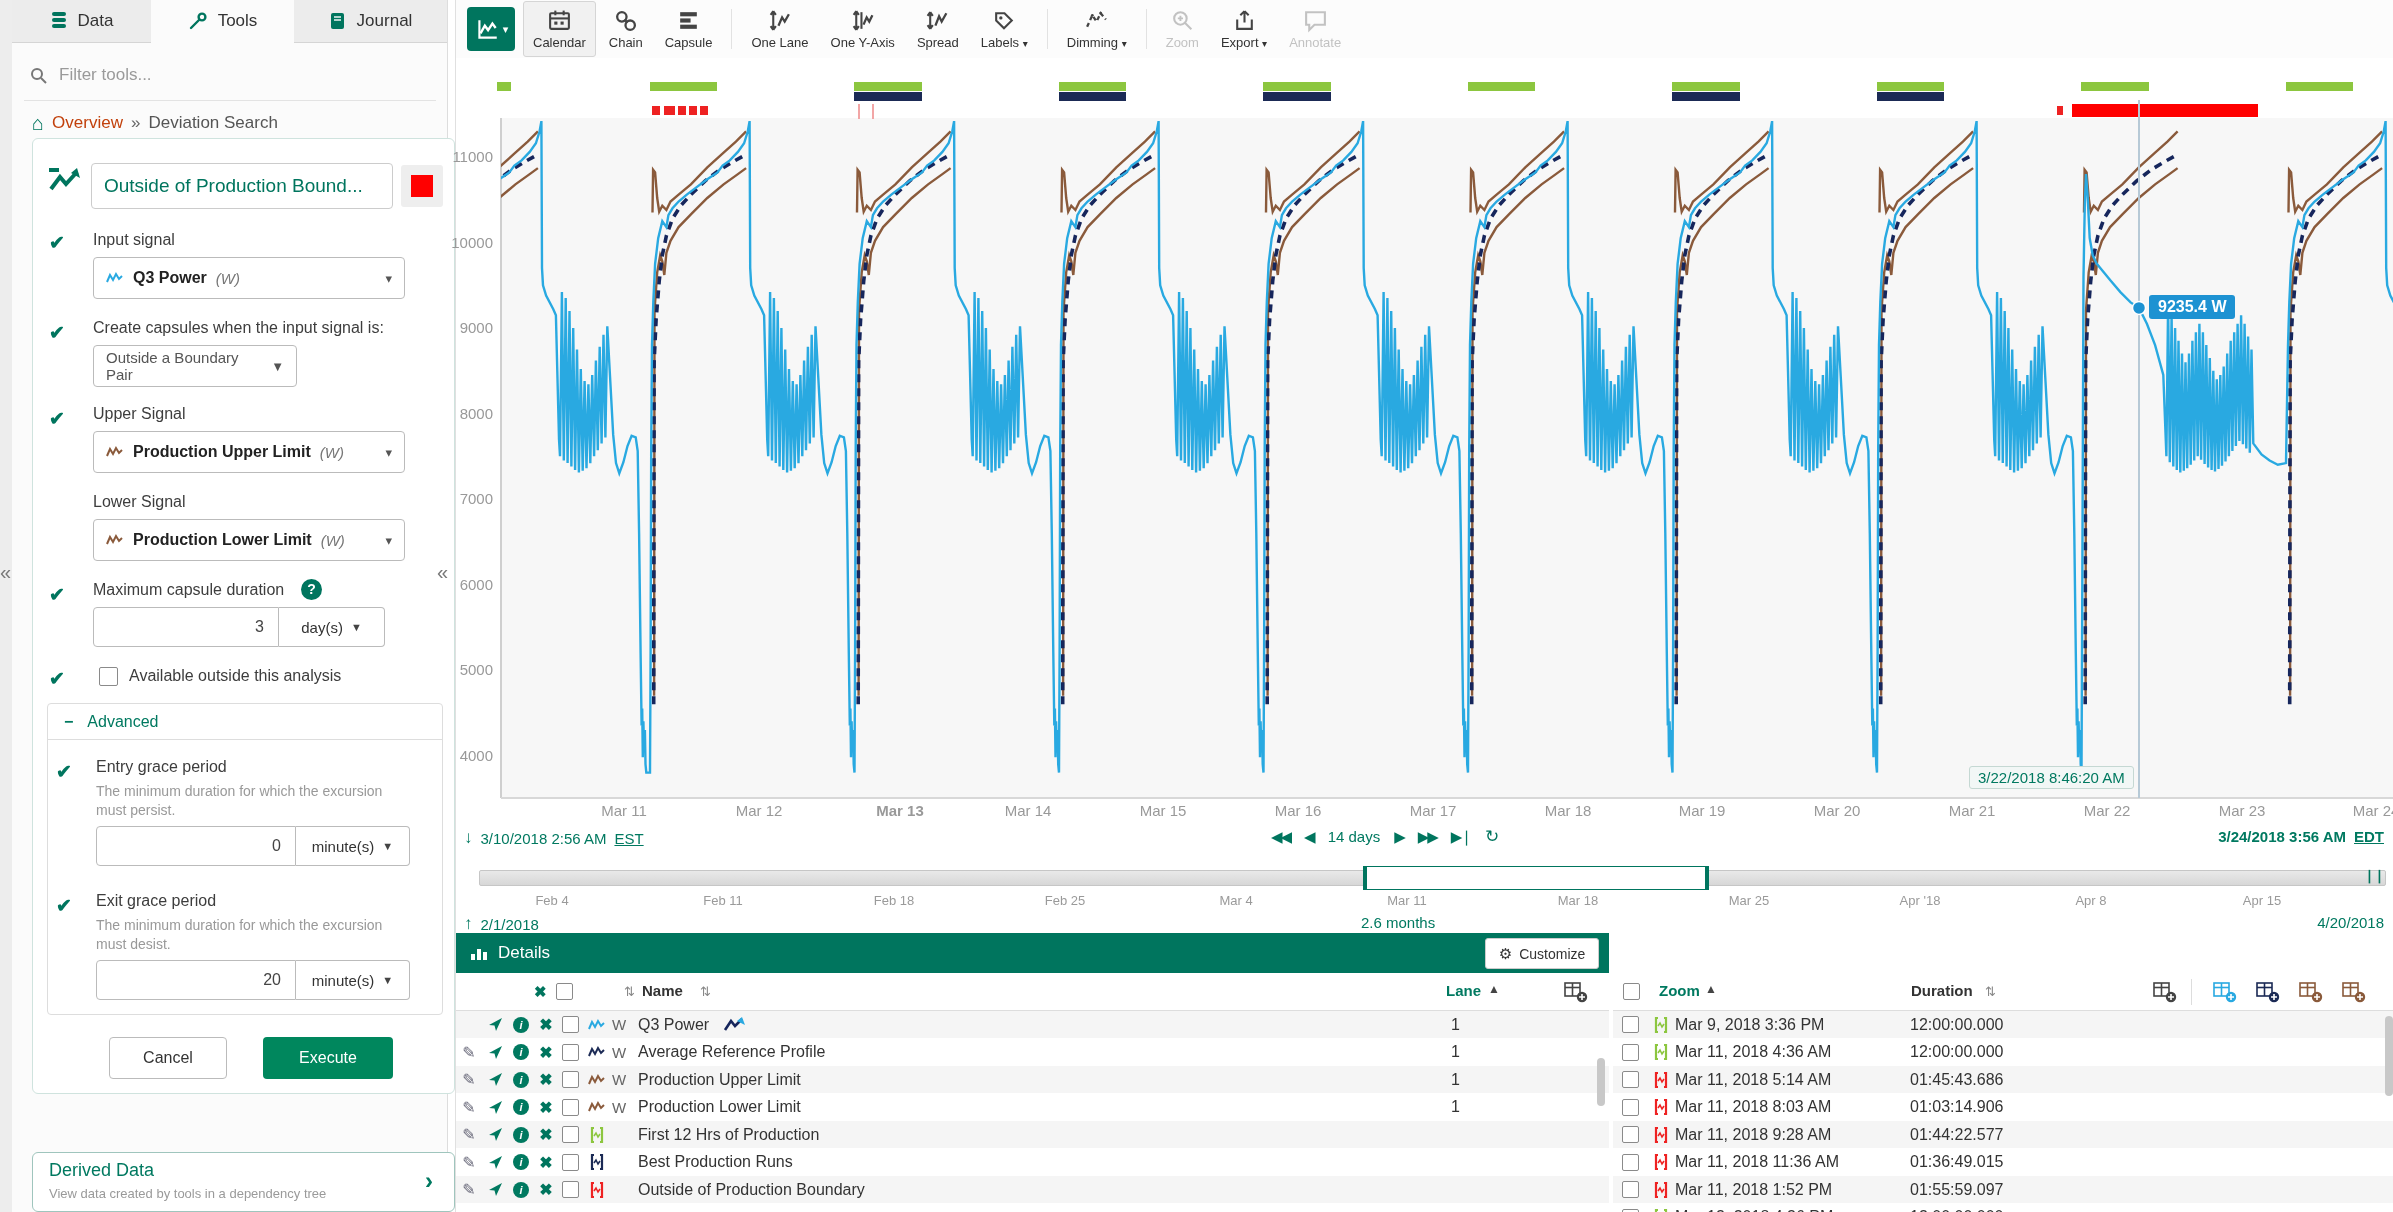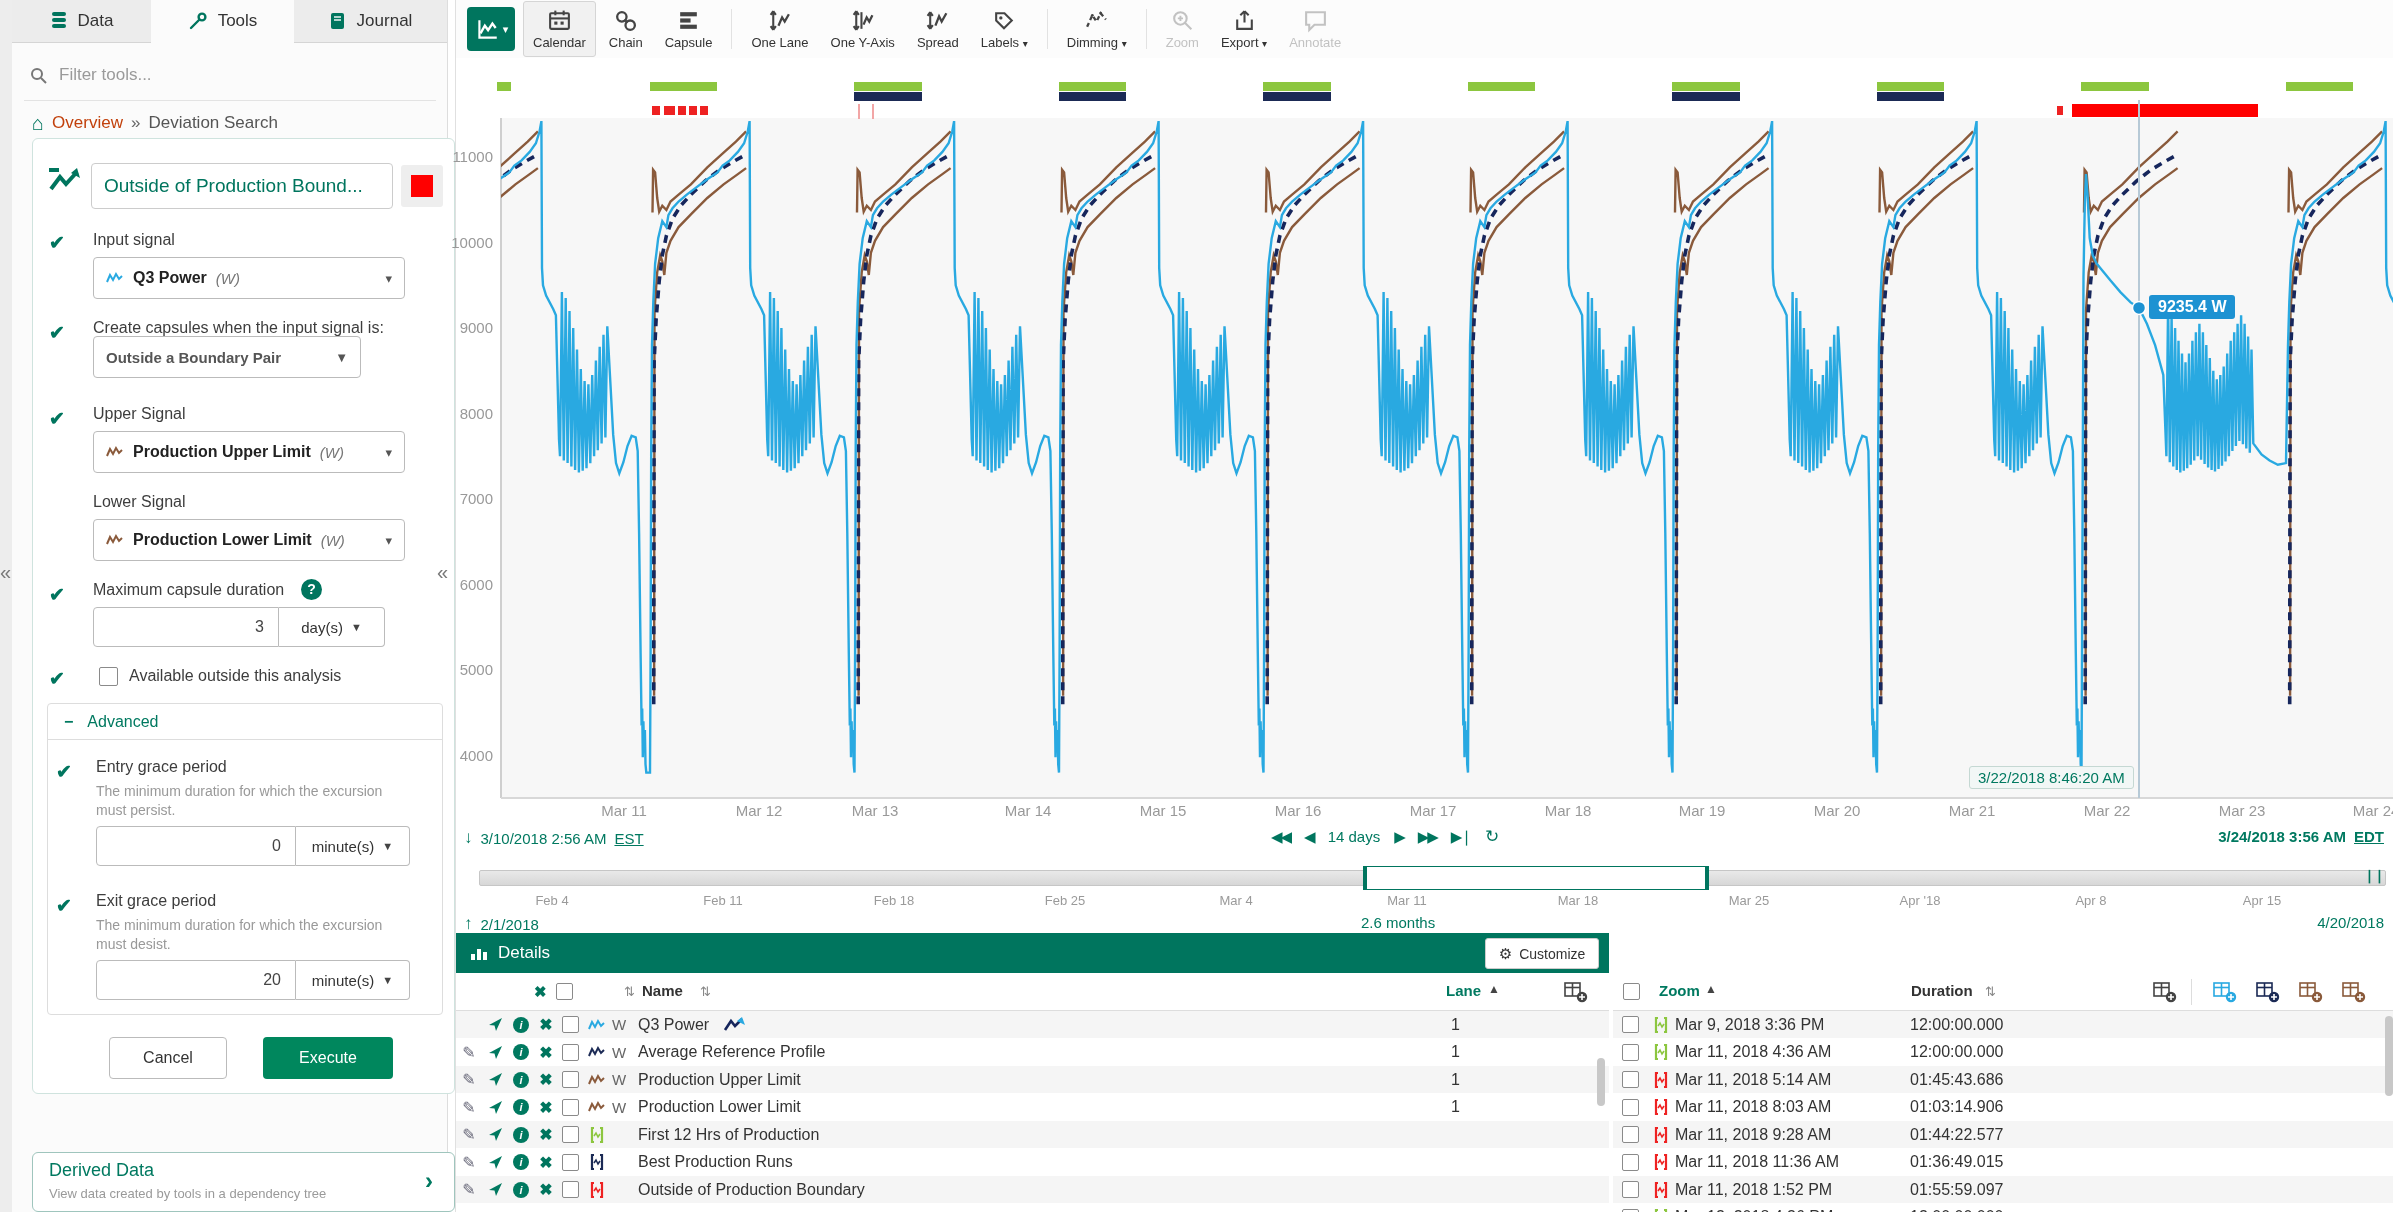--- a/index.html
+++ b/index.html
@@ -134,21 +134,21 @@
         <svg width="18" height="14" viewBox="0 0 18 14">
             <polyline points="1,11 4,4 7,9 10,3 13,8 16,5" fill="none" stroke="#29a9e1" stroke-width="2"></polyline>
           </svg>
         <span class="nm">Q3 Power</span>
         <span class="un">(W)</span>
         <span class="caret">▾</span>
       </div>
 
       <span class="check" style="left:16px;top:182px;">✔</span>
       <span class="sb-label" style="left:60px;top:180px;">Create capsules when the input signal is:</span>
-      <div class="sel" style="left:60px;top:197px;width:268px;font-weight:bold;">
+      <div class="sel" style="left:60px;top:206px;width:204px;">
         <span style="font-size:15px;color:#555;">Outside a Boundary Pair</span>
         <span class="caret">▼</span>
       </div>
 
       <span class="check" style="left:16px;top:268px;">✔</span>
       <span class="sb-label" style="left:60px;top:266px;">Upper Signal</span>
       <div class="sel" style="left:60px;top:292px;width:312px;">
         <svg width="18" height="14" viewBox="0 0 18 14">
             <polyline points="1,11 4,4 7,9 10,3 13,8 16,5" fill="none" stroke="#8a5a3b" stroke-width="2"></polyline>
           </svg>
@@ -370,21 +370,21 @@
         <div class="tick-y" style="top: 148px; left: -15px; width: 52px;">11000</div>
         <div class="tick-y" style="top: 234px; left: -15px; width: 52px;">10000</div>
         <div class="tick-y" style="top: 319px; left: -15px; width: 52px;">9000</div>
         <div class="tick-y" style="top: 405px; left: -15px; width: 52px;">8000</div>
         <div class="tick-y" style="top: 490px; left: -15px; width: 52px;">7000</div>
         <div class="tick-y" style="top: 576px; left: -15px; width: 52px;">6000</div>
         <div class="tick-y" style="top: 661px; left: -15px; width: 52px;">5000</div>
         <div class="tick-y" style="top: 747px; left: -15px; width: 52px;">4000</div>
         <div class="tick-x" style="left: 123px; top: 802px;">Mar 11</div>
         <div class="tick-x" style="left: 258px; top: 802px;">Mar 12</div>
-        <div class="tick-x" style="left: 374px; top: 802px;">Mar 13</div>
+        <div class="tick-x" style="left: 399px; top: 802px; font-weight: bold;">Mar 13</div>
         <div class="tick-x" style="left: 527px; top: 802px;">Mar 14</div>
         <div class="tick-x" style="left: 662px; top: 802px;">Mar 15</div>
         <div class="tick-x" style="left: 797px; top: 802px;">Mar 16</div>
         <div class="tick-x" style="left: 932px; top: 802px;">Mar 17</div>
         <div class="tick-x" style="left: 1067px; top: 802px;">Mar 18</div>
         <div class="tick-x" style="left: 1201px; top: 802px;">Mar 19</div>
         <div class="tick-x" style="left: 1336px; top: 802px;">Mar 20</div>
         <div class="tick-x" style="left: 1471px; top: 802px;">Mar 21</div>
         <div class="tick-x" style="left: 1606px; top: 802px;">Mar 22</div>
         <div class="tick-x" style="left: 1741px; top: 802px;">Mar 23</div>

